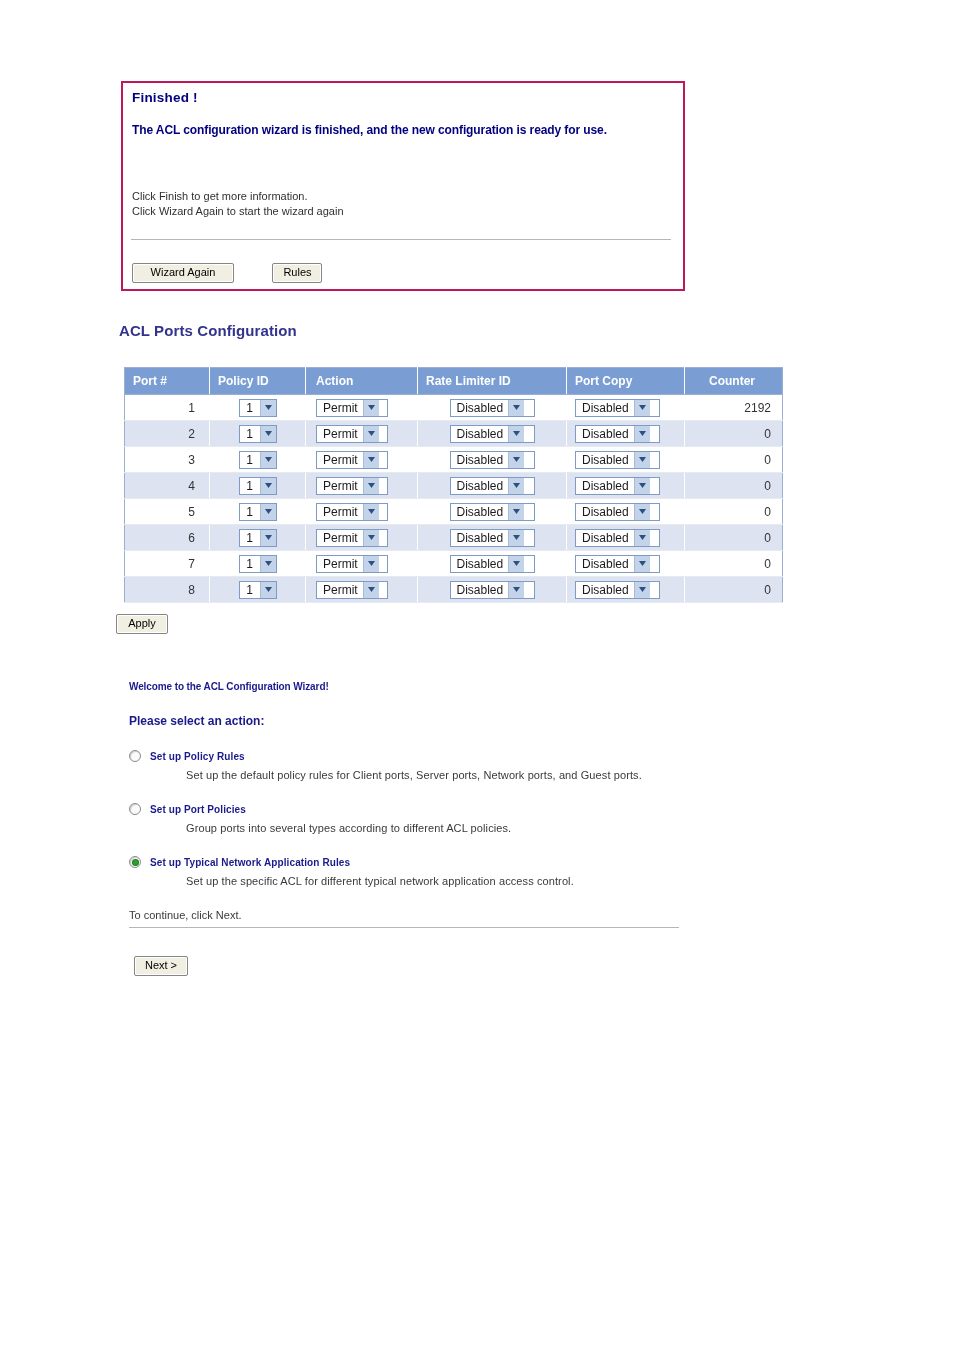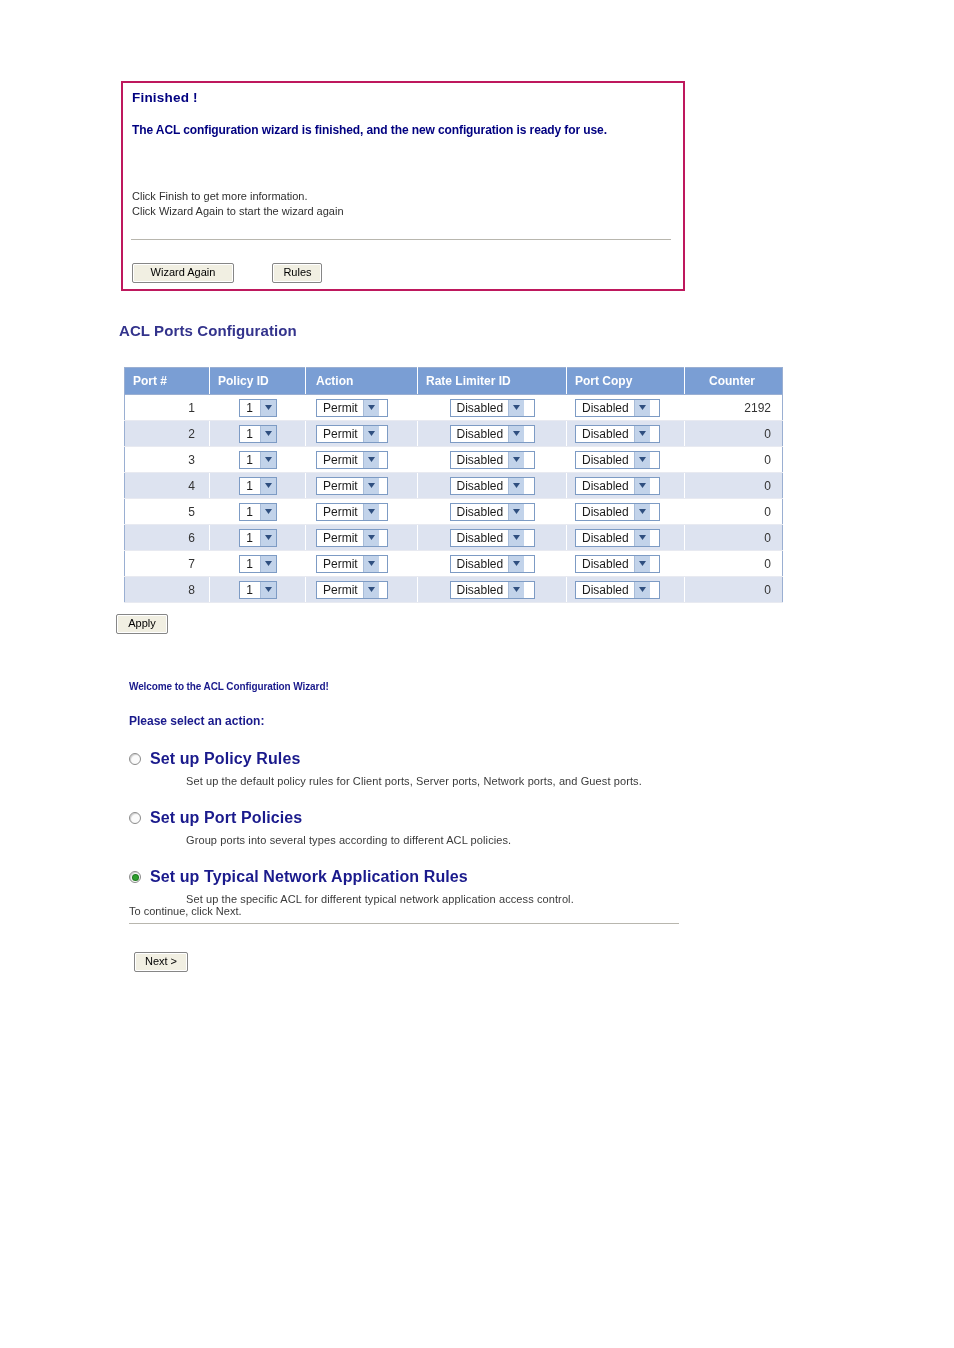--- a/index.html
+++ b/index.html
@@ -220,33 +220,34 @@
     position: absolute;
     left: 2.5px;
     top: 2.5px;
     width: 5px;
     height: 5px;
     border-radius: 50%;
     background: #2e9e2e;
     box-shadow: 0 0 0 1px #1f7a1f;
   }
   .wiz-option-label {
-    font-size: 16px;
+    font-size: 10px;
     font-weight: bold;
     color: #1a1a8c;
     letter-spacing: 0.1px;
   }
   .wiz-desc {
     margin-top: 7px;
     margin-left: 57px;
     font-size: 11px;
     color: #3a3a3a;
     letter-spacing: 0.1px;
   }
   .wiz-continue {
+    margin-top: 22px;
     font-size: 11px;
     color: #3a3a3a;
   }
   .wiz-rule {
     margin-top: 6px;
     width: 550px;
     height: 1px;
     background: #b8b6ae;
   }
   .next-wrap {

